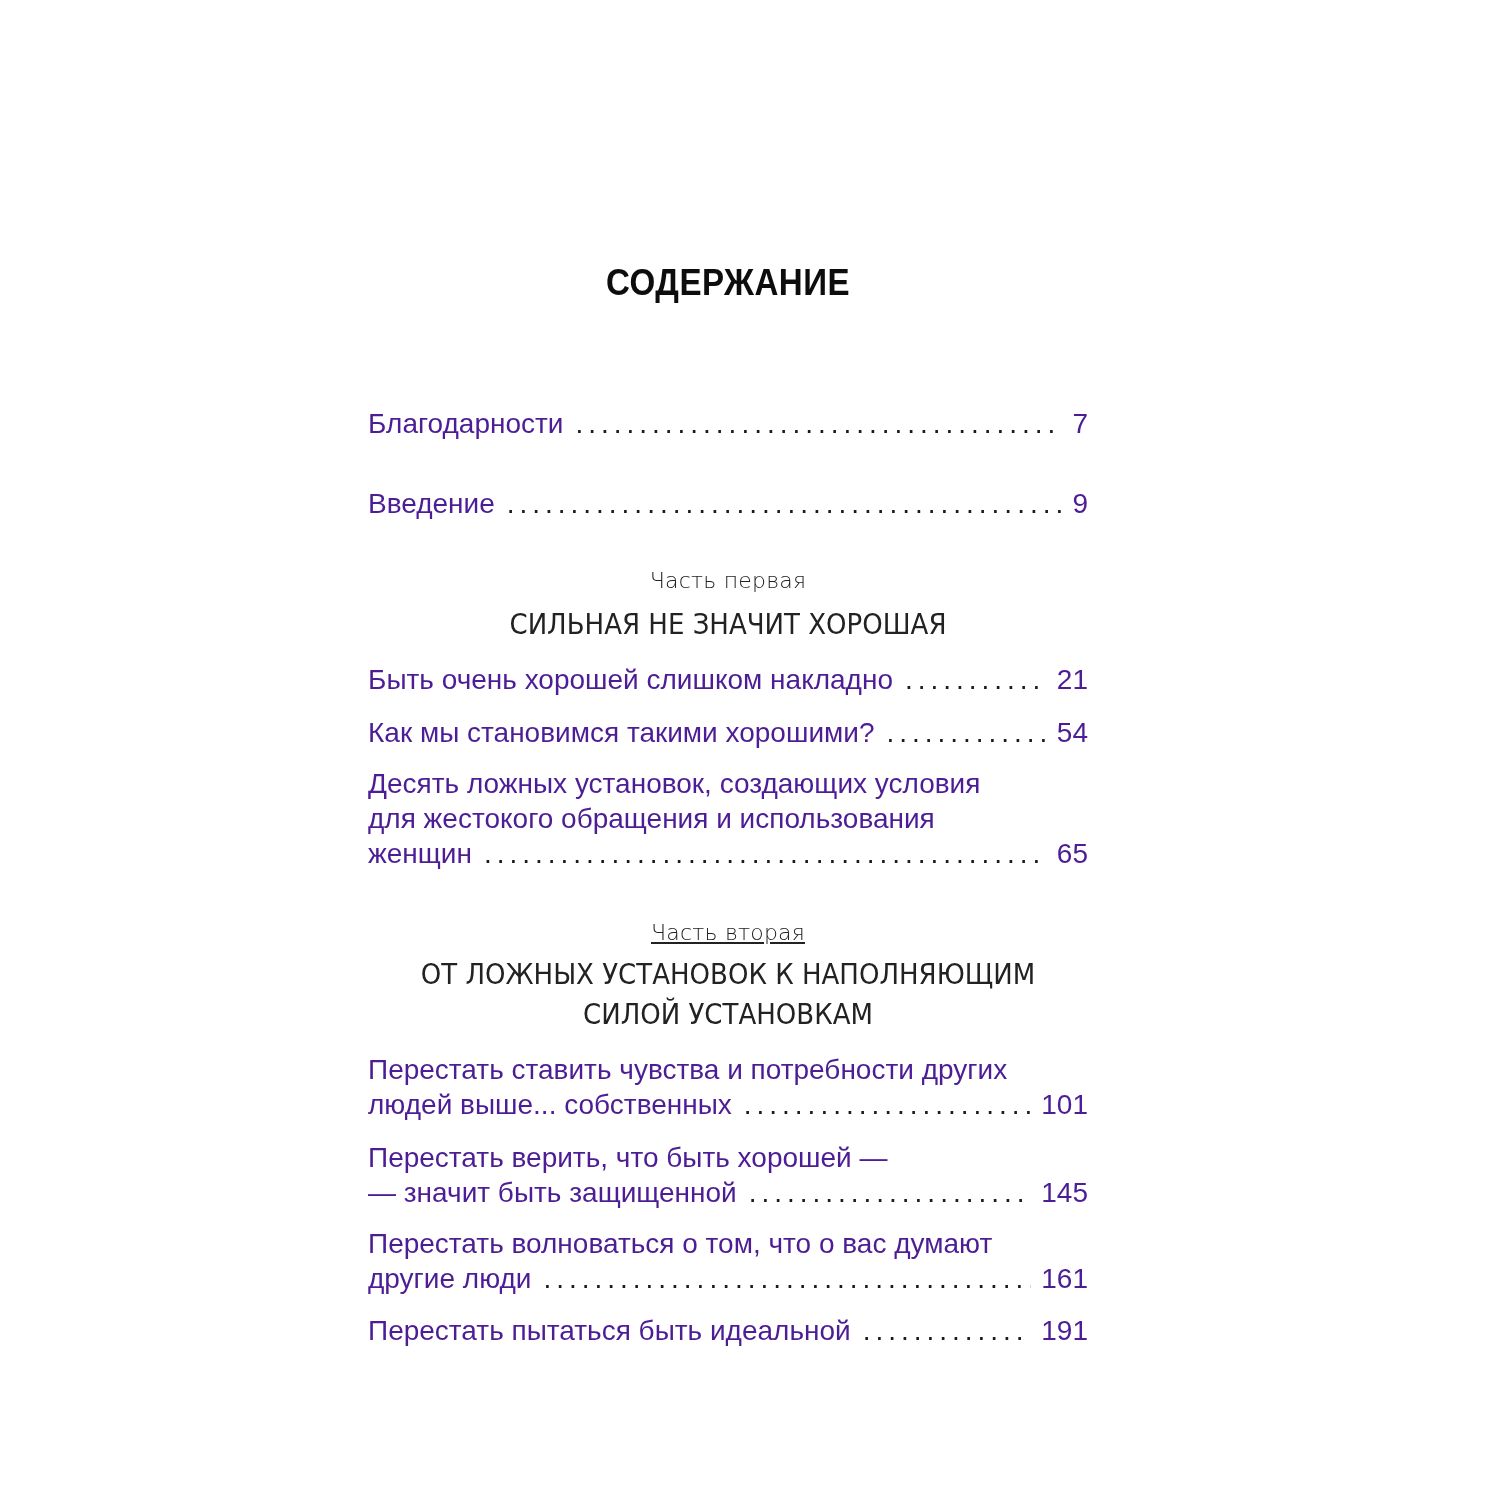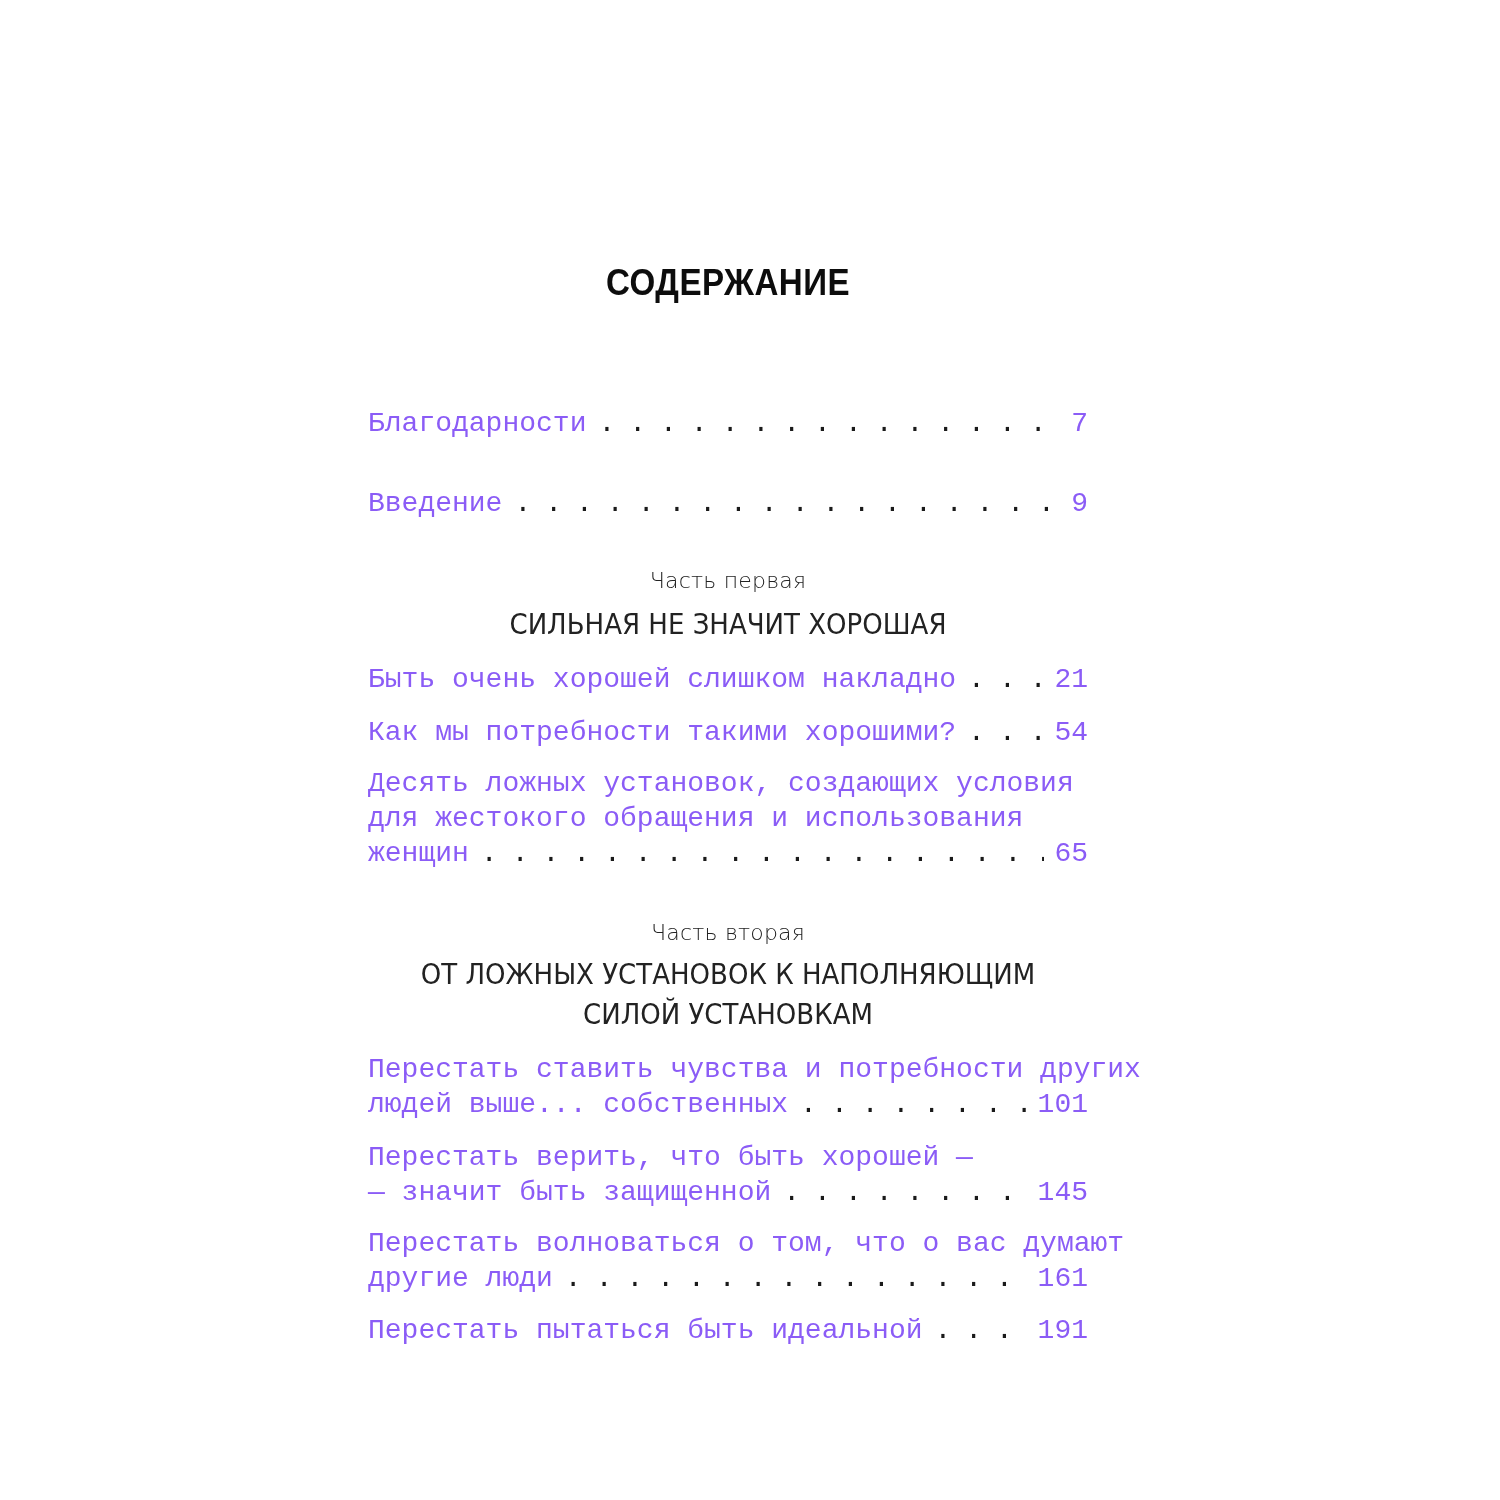--- a/index.html
+++ b/index.html
@@ -31,24 +31,24 @@
       font-weight: bold;
       font-size: 36px;
       letter-spacing: 0.5px;
       color: #0d0d0d;
       transform: scaleX(0.92);
     }
     .entry {
       position: absolute;
       left: 0;
       width: 720px;
-      font-family: Liberation Mono, monospace;
+      font-family: Liberation Sans, sans-serif;
       font-size: 28px;
       line-height: 35px;
-      color: #8b5cf6;
+      color: #4c1d95;
     }
     .entry .line {
       display: block;
       white-space: nowrap;
     }
     .entry .last {
       display: flex;
       align-items: baseline;
       white-space: nowrap;
     }
@@ -127,37 +127,37 @@
   <div class="entry" style="top:662px;">
     <span class="last">
       <span class="txt">Быть очень хорошей слишком накладно</span>
       <span class="leader"></span>
       <span class="pg">21</span>
     </span>
   </div>
 
   <div class="entry" style="top:715px;">
     <span class="last">
-      <span class="txt">Как мы потребности такими хорошими?</span>
+      <span class="txt">Как мы становимся такими хорошими?</span>
       <span class="leader"></span>
       <span class="pg">54</span>
     </span>
   </div>
 
   <div class="entry" style="top:766px;">
     <span class="line">Десять ложных установок, создающих условия</span>
     <span class="line">для жестокого обращения и использования</span>
     <span class="last">
       <span class="txt">женщин</span>
       <span class="leader"></span>
       <span class="pg">65</span>
     </span>
   </div>
 
-  <div class="part-label" style="top:920px;">Часть вторая</div>
+  <div class="part-label" style="top:920px;text-decoration:underline;">Часть вторая</div>
   <div class="part-title" style="top:955px;">
     <div>ОТ ЛОЖНЫХ УСТАНОВОК К НАПОЛНЯЮЩИМ</div>
     <div>СИЛОЙ УСТАНОВКАМ</div>
   </div>
 
   <div class="entry" style="top:1052px;">
     <span class="line">Перестать ставить чувства и потребности других</span>
     <span class="last">
       <span class="txt">людей выше... собственных</span>
       <span class="leader"></span>

